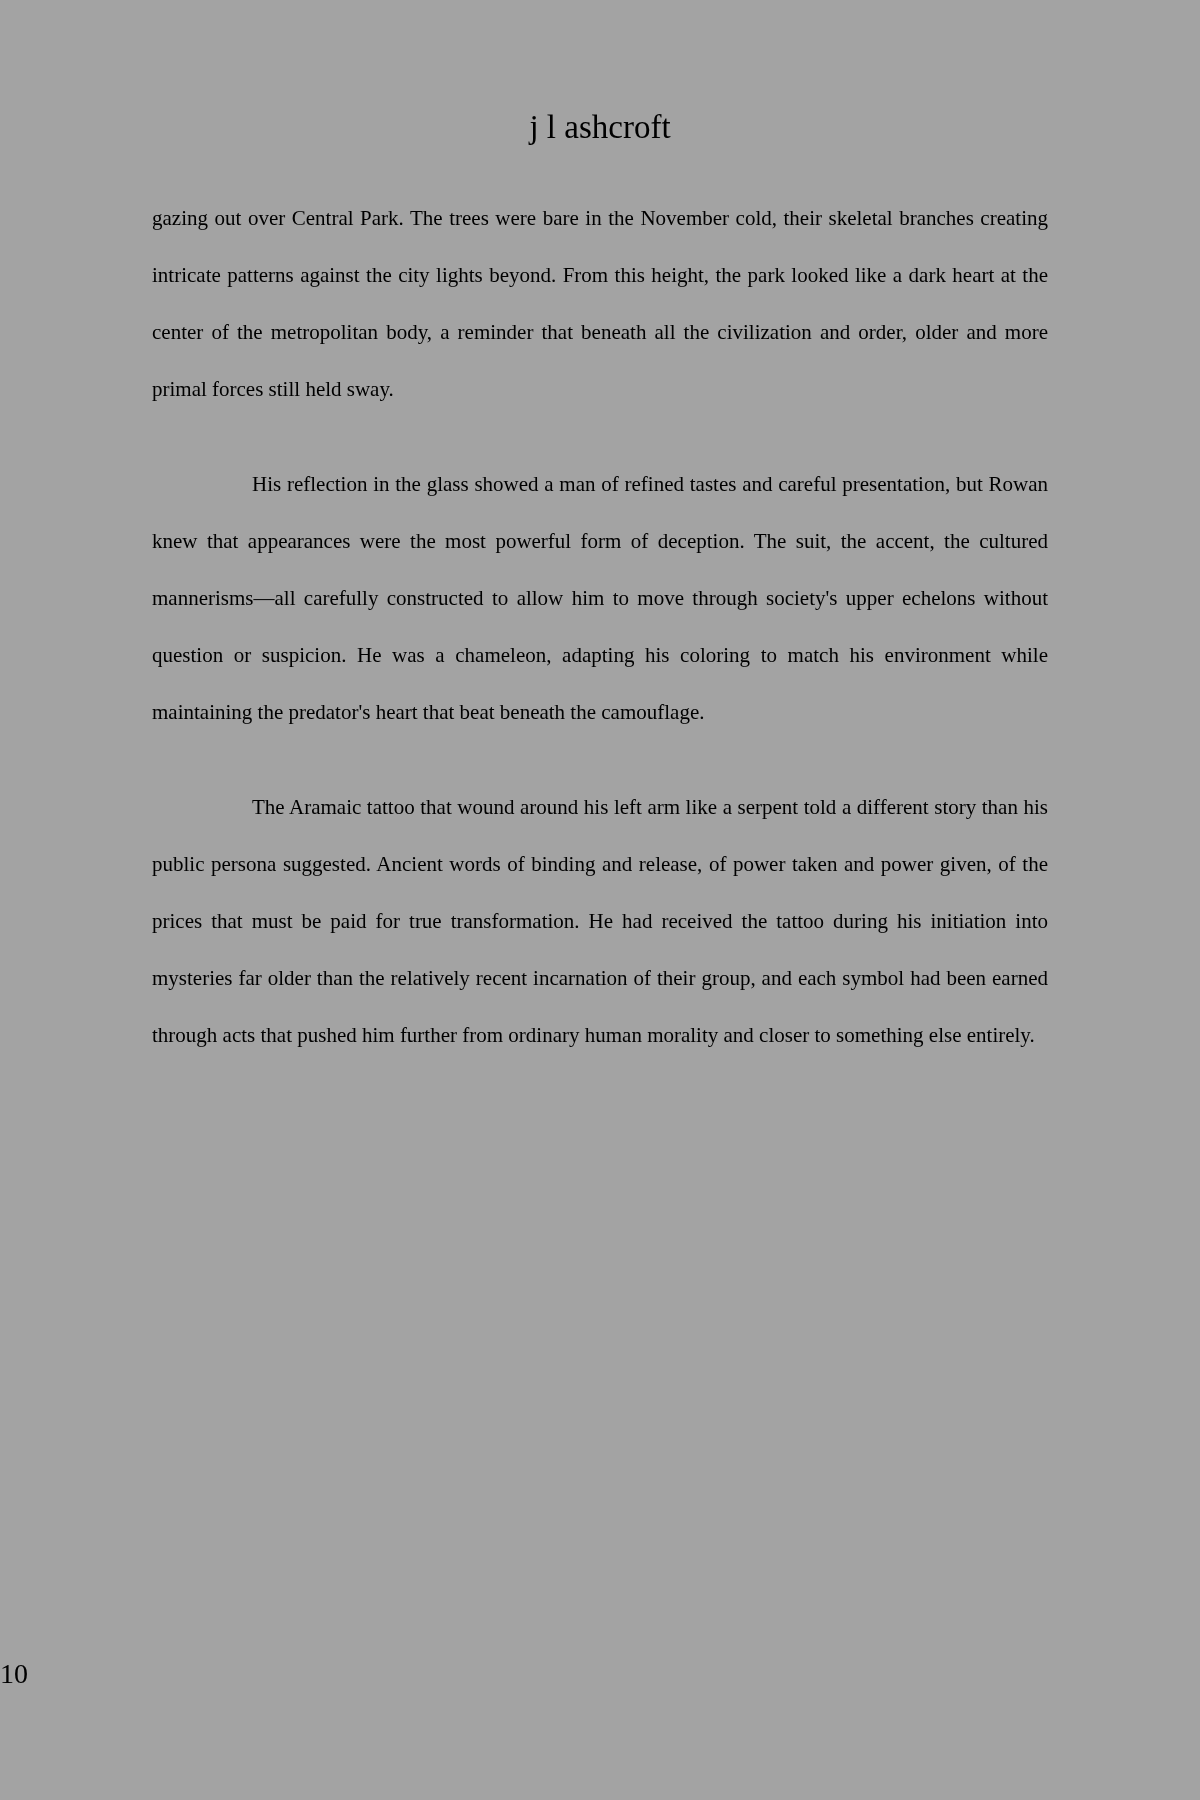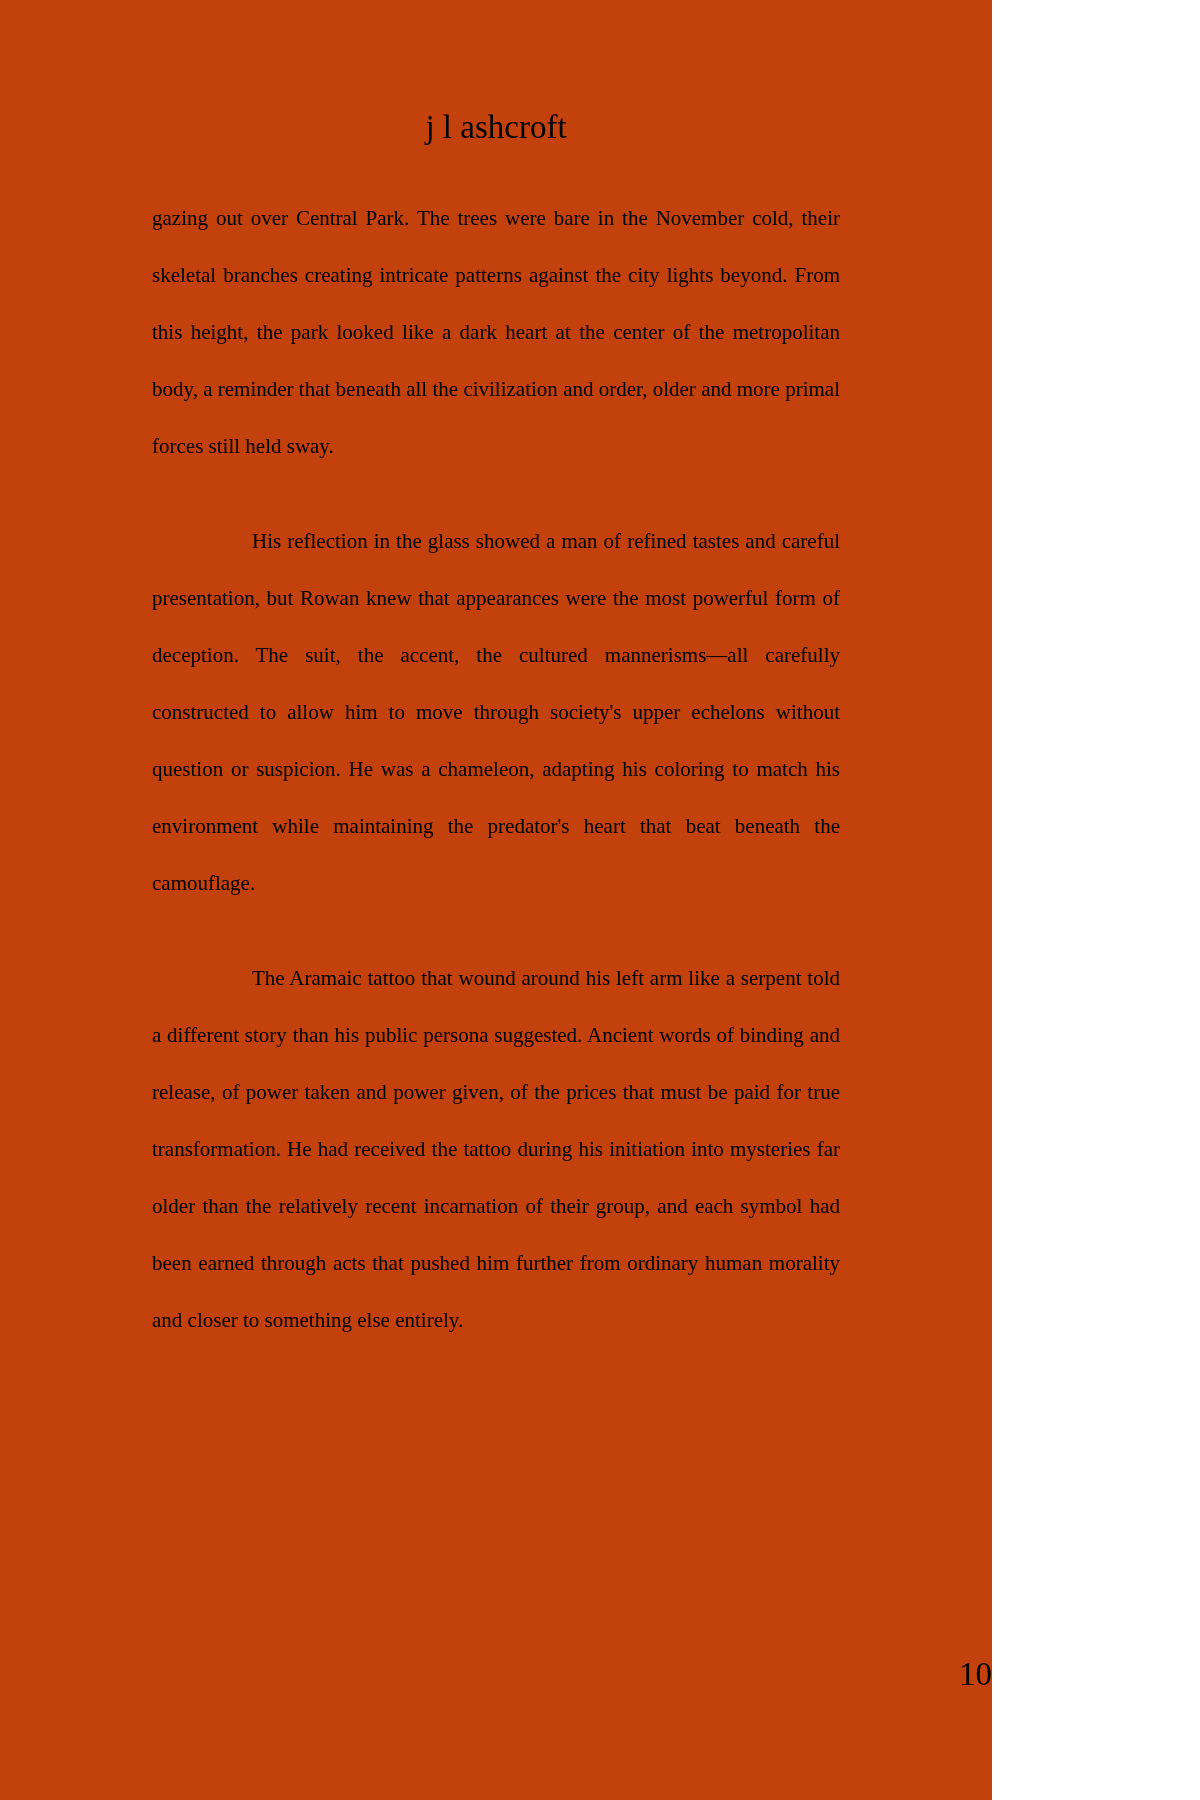--- a/index.html
+++ b/index.html
@@ -2,23 +2,23 @@
 <html><head>
 <meta charset="utf-8">
 <style>
   html, body {
     margin: 0;
     padding: 0;
     background: #ffffff;
   }
   .page {
     position: relative;
-    width: 992px;
+    width: 1200px;
     height: 1800px;
-    background: #c2410c;
+    background: #a3a3a3;
     color: #000000;
     font-family: "Liberation Serif", "DejaVu Serif", serif;
     overflow: hidden;
   }
   .running-head {
     padding-top: 108px;
     text-align: center;
     font-size: 33px;
     line-height: 38px;
   }
@@ -33,22 +33,22 @@
     padding: 0;
   }
   .body-text p.indented {
     text-indent: 100px;
   }
   .page-number {
     position: absolute;
     top: 1655px;
     left: 0;
     right: 0;
-    text-align: right;
-    font-size: 33px;
+    text-align: left;
+    font-size: 28px;
     line-height: 38px;
   }
 </style>
 </head>
 <body>
 
 <div class="page">
 
   <div class="running-head">j l ashcroft</div>
 

